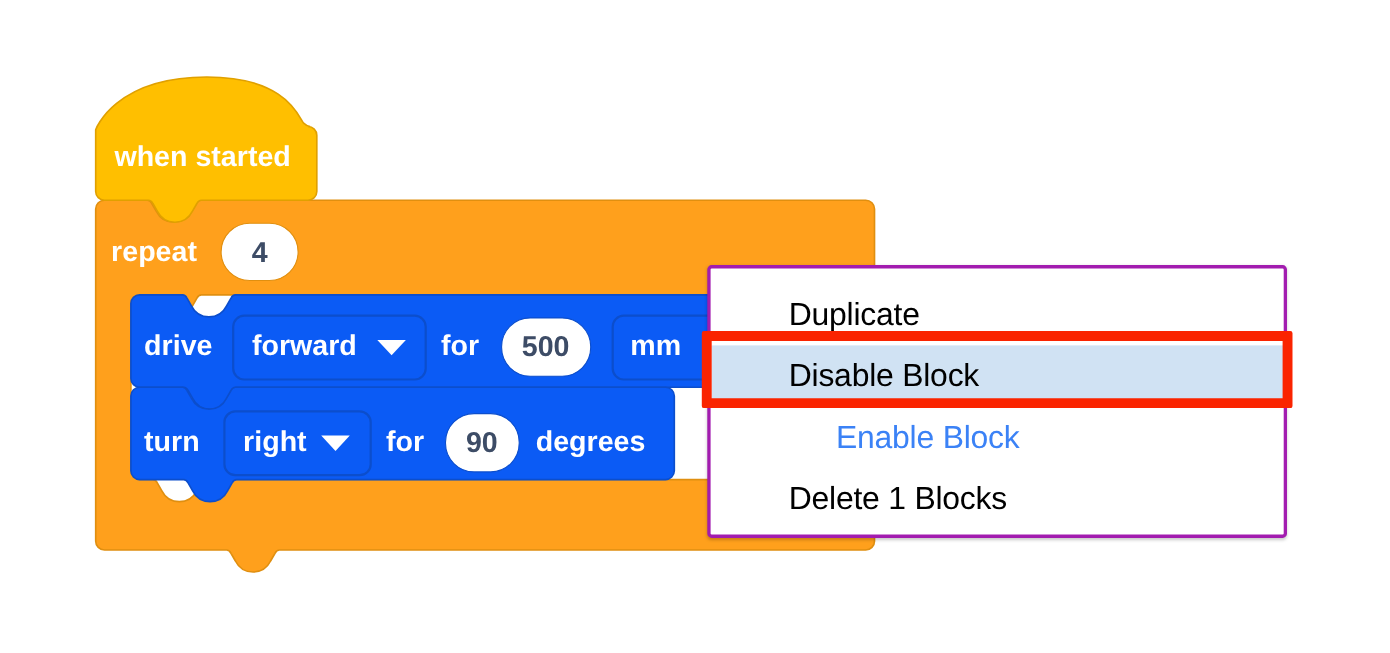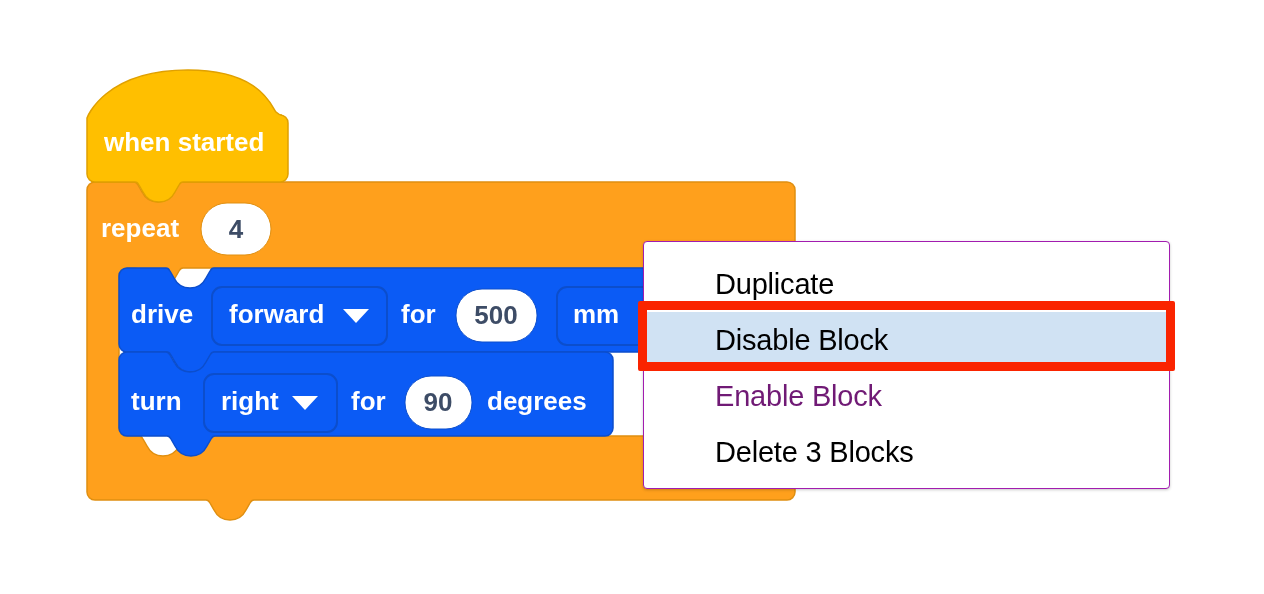--- a/index.html
+++ b/index.html
@@ -42,21 +42,21 @@
   }
 
   
   #context-menu {
     position: absolute;
     left: 643px;
     top: 241px;
     width: 527px;
     height: 248px;
     background: #ffffff;
-    border: 1px solid #a21caf;
+    border: 3px solid #a21caf;
     border-radius: 4px;
     box-shadow: 0 1px 3px rgba(0,0,0,0.22);
     padding: 0;
     z-index: 20;
   }
   .menu-item {
     position: absolute;
     left: 1px;
     width: 525px;
     height: 56px;
@@ -64,21 +64,21 @@
     align-items: center;
     padding-left: 70px;
     font-family: "Liberation Sans", sans-serif;
     font-size: 29px;
     color: #000000;
     white-space: nowrap;
     letter-spacing: -0.2px;
   }
   .menu-item.mi-0 { top: 14px; }
   .menu-item.mi-1 { top: 70px; background: #d0e2f3; text-align: center; }
-  .menu-item.mi-2 { top: 126px; color: #701a75; }
+  .menu-item.mi-2 { top: 126px; color: #3b82f6; margin-left: 43px; }
   .menu-item.mi-3 { top: 182px; }
 
   
   #highlight-box {
     position: absolute;
     left: 638px;
     top: 301px;
     width: 537px;
     height: 70px;
     border: 9px solid #fa2400;
@@ -267,18 +267,18 @@
         <text class="blk-label" x="487" y="403">degrees</text>
       </g>
 
     </svg>
   </div>
 
   <div id="context-menu">
     <div class="menu-item mi-0">Duplicate</div>
     <div class="menu-item mi-1">Disable Block</div>
     <div class="menu-item mi-2">Enable Block</div>
-    <div class="menu-item mi-3">Delete 3 Blocks</div>
+    <div class="menu-item mi-3">Delete 1 Blocks</div>
   </div>
 
   <div id="highlight-box"></div>
 
 </div>
 
 </body></html>

